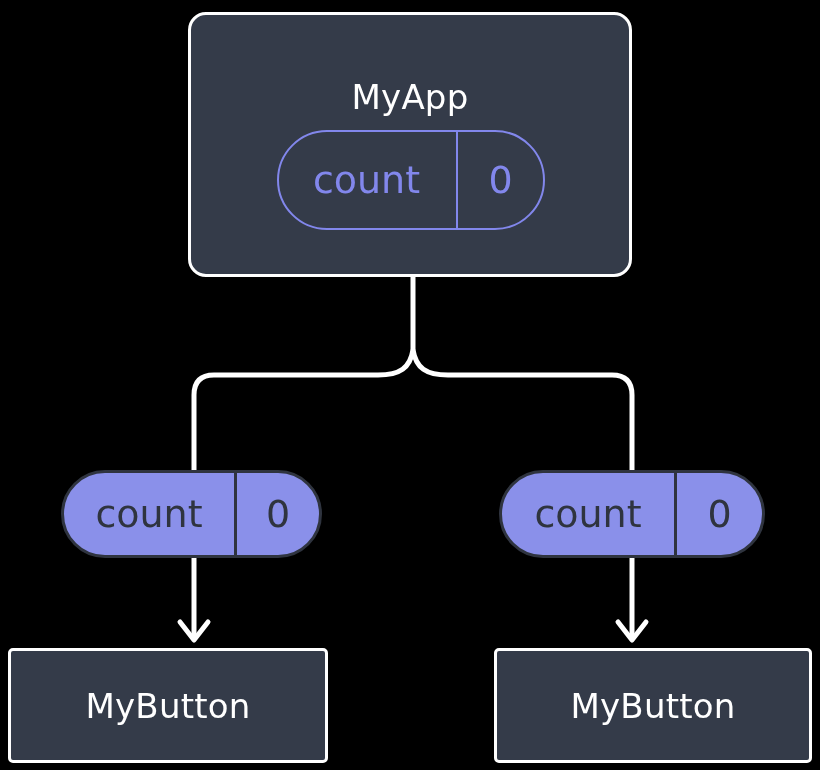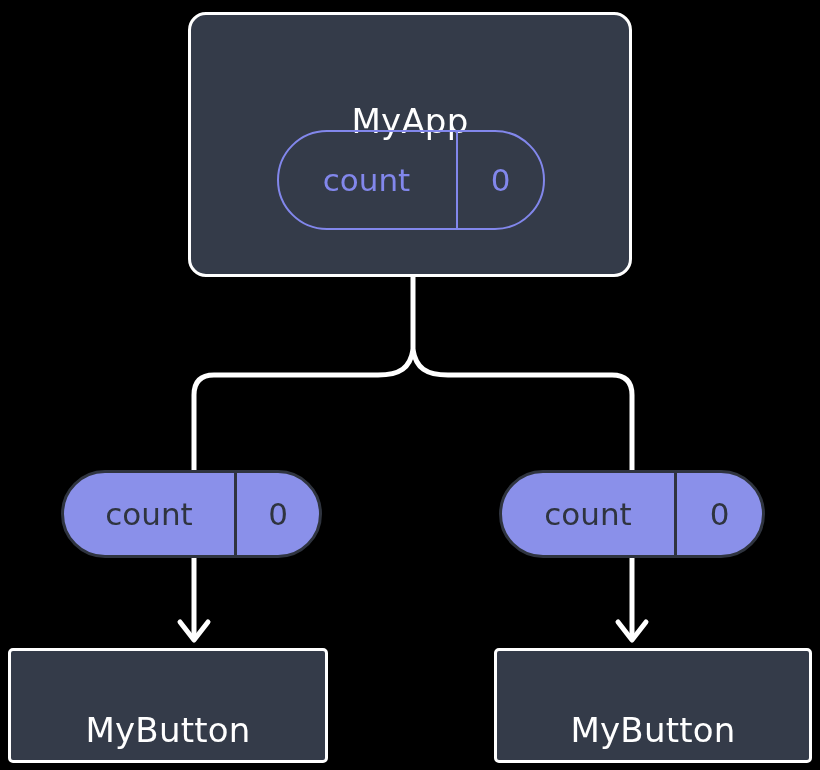--- a/index.html
+++ b/index.html
@@ -47,21 +47,20 @@
   .comp-title {
     position: absolute;
     left: 0;
     right: 0;
     text-align: center;
     color: #ffffff;
     font-size: 34px;
     font-weight: 400;
     letter-spacing: 0.2px;
     white-space: nowrap;
-    margin-top: 24px;
   }
   #myapp-title { top: 62px; }
   .btn-title {
     top: 50%;
     transform: translateY(-50%);
     line-height: 1;
   }
 
   
   .pill {
@@ -70,21 +69,21 @@
     display: flex;
     align-items: stretch;
     border-radius: 999px;
     overflow: hidden;
   }
   .pill .pill-key,
   .pill .pill-val {
     display: flex;
     align-items: center;
     justify-content: center;
-    font-size: 31px;
+    font-size: 38px;
     line-height: 1;
     white-space: nowrap;
   }
 
   
   #pill-app {
     left: 277px;
     top: 130px;
     width: 268px;
     height: 100px;

